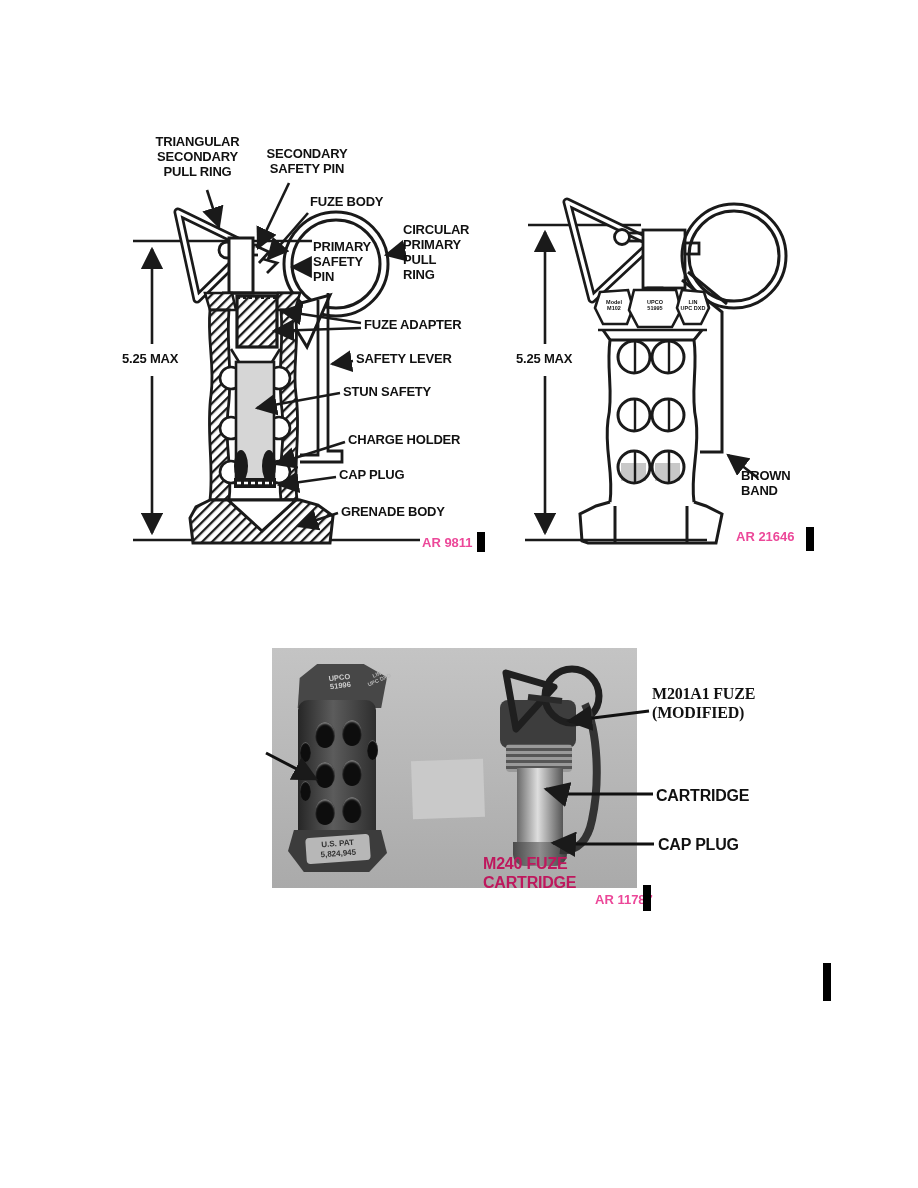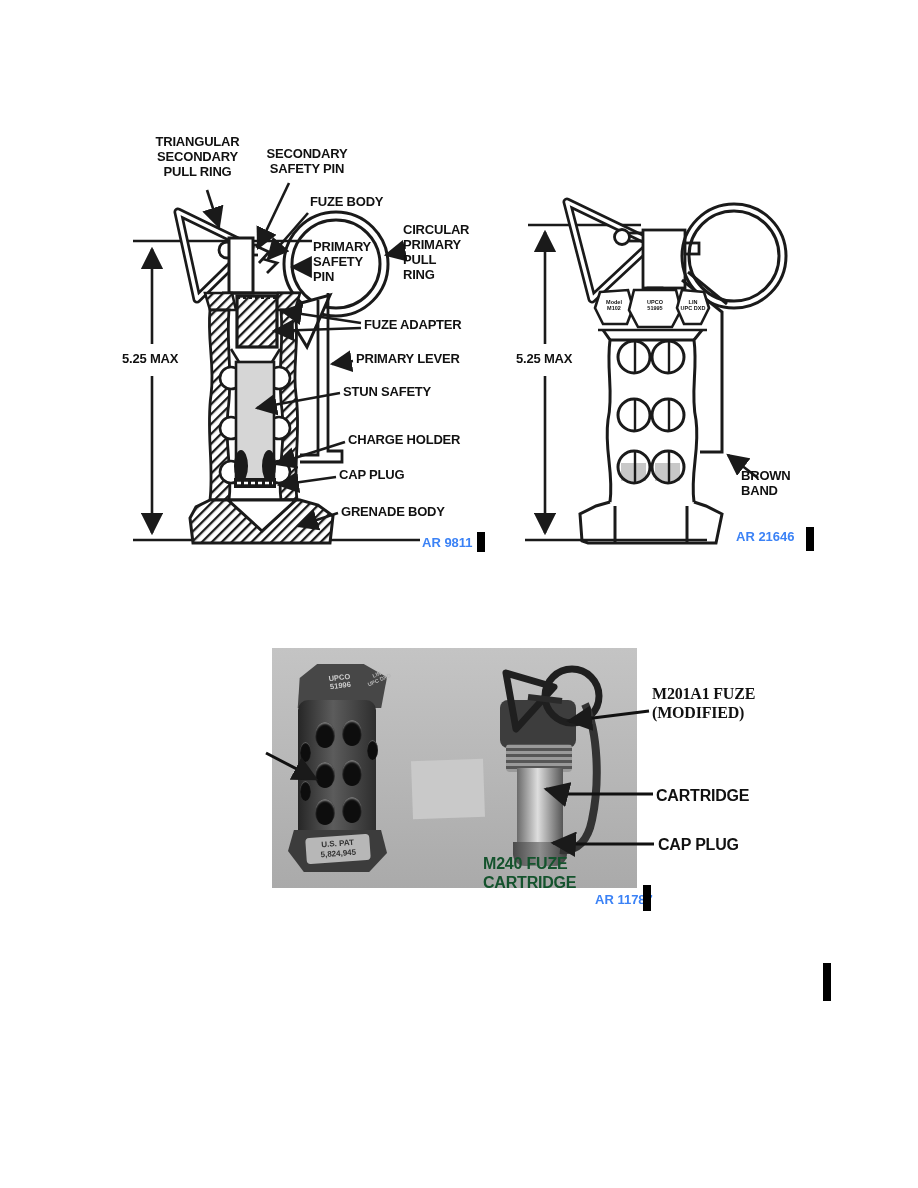--- a/index.html
+++ b/index.html
@@ -8,21 +8,21 @@
     position:relative; width:918px; height:1188px; background:#ffffff;
     font-family:"Liberation Sans", sans-serif; overflow:hidden;
   }
   .lbl {
     position:absolute; z-index:30; font-weight:bold; color:#111;
     font-size:13px; line-height:15px; white-space:pre-line; letter-spacing:-0.2px;
   }
   .lbl.big { font-size:16px; line-height:19px; }
   .lbl.center { text-align:center; }
   .lbl.right { text-align:right; }
-  .figref { position:absolute; z-index:30; font-weight:bold; font-size:13px; color:#3b82f6; letter-spacing:0px; }
+  .figref { position:absolute; z-index:30; font-weight:bold; font-size:13px; color:#ec4899; letter-spacing:0px; }
   .changebar { position:absolute; z-index:30; background:#000; }
   .tinytxt {
     position:absolute; z-index:30; font-weight:bold; color:#111;
     font-size:5.5px; line-height:6px; text-align:center; white-space:pre-line;
   }
   svg.lineart { position:absolute; left:0; top:0; z-index:20; pointer-events:none; }
   
   .photo { position:absolute; left:272px; top:648px; width:365px; height:240px; z-index:10;
            background:linear-gradient(180deg,#c4c4c4 0%,#b6b6b6 55%,#aaaaaa 100%); }
   .photo .obj { position:absolute; }
@@ -265,21 +265,21 @@
 SAFETY PIN</div>
   <div class="lbl" style="left:300px; top:194px;padding-left:10px;">FUZE BODY</div>
   <div class="lbl" style="left:313px; top:239px;">PRIMARY
 SAFETY
 PIN</div>
   <div class="lbl" style="left:403px; top:222px;">CIRCULAR
 PRIMARY
 PULL
 RING</div>
   <div class="lbl" style="left:364px; top:317px;">FUZE ADAPTER</div>
-  <div class="lbl" style="left:356px; top:351px;">PRIMARY LEVER</div>
+  <div class="lbl" style="left:356px; top:351px;">SAFETY LEVER</div>
   <div class="lbl" style="left:343px; top:384px;">STUN SAFETY</div>
   <div class="lbl" style="left:348px; top:432px;">CHARGE HOLDER</div>
   <div class="lbl" style="left:339px; top:467px;">CAP PLUG</div>
   <div class="lbl" style="left:341px; top:504px;text-align:center;">GRENADE BODY</div>
   <div class="lbl" style="left:120px; top:351px; background:#fff; padding:0 2px;">5.25 MAX</div>
   <div class="figref" style="left:422px; top:535px;">AR 9811</div>
   <div class="changebar" style="left:477px; top:532px; width:8px; height:20px;"></div>
 
   <div class="lbl" style="left:514px; top:351px; background:#fff; padding:0 2px;">5.25 MAX</div>
   <div class="tinytxt" style="left:598px; top:299px; width:32px;">Model
@@ -290,20 +290,20 @@
 UPC DXD</div>
   <div class="lbl" style="left:741px; top:468px;">BROWN
 BAND</div>
   <div class="figref" style="left:736px; top:529px;">AR 21646</div>
   <div class="changebar" style="left:806px; top:527px; width:8px; height:24px;"></div>
 
   <div class="lbl big" style="left:652px; top:684px;font-family:Liberation Serif, serif;">M201A1 FUZE
 (MODIFIED)</div>
   <div class="lbl big" style="left:656px; top:786px;">CARTRIDGE</div>
   <div class="lbl big" style="left:658px; top:835px;">CAP PLUG</div>
-  <div class="lbl big" style="left:483px; top:854px; color:#14532d;">M240 FUZE
+  <div class="lbl big" style="left:483px; top:854px; color:#be185d;">M240 FUZE
 CARTRIDGE</div>
   <div class="figref" style="left:595px; top:892px;">AR 11787</div>
   <div class="changebar" style="left:643px; top:885px; width:8px; height:26px;"></div>
 
   <div class="changebar" style="left:823px; top:963px; width:8px; height:38px;"></div>
 
 </div>
 
 </body></html>

